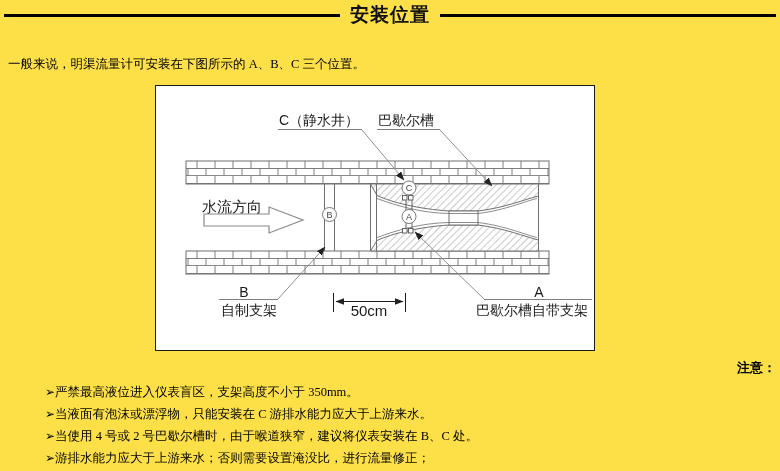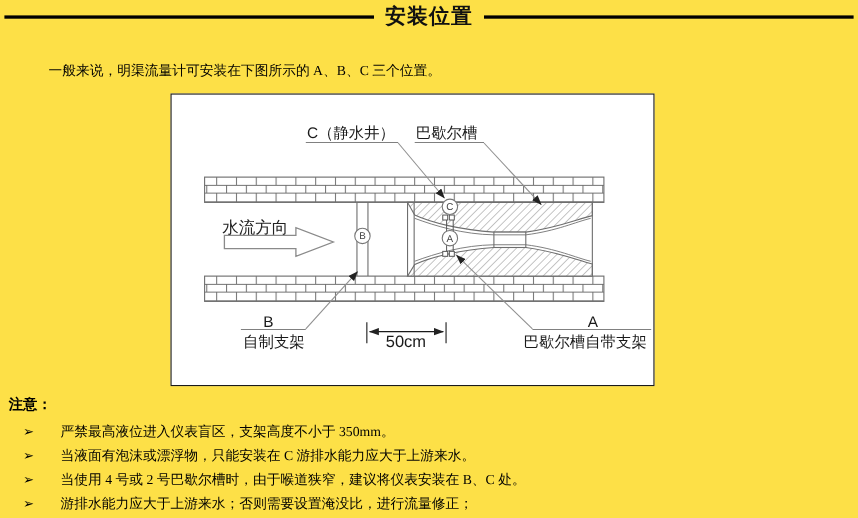--- a/index.html
+++ b/index.html
@@ -6,24 +6,24 @@
   .page {
     position:relative; width:780px; height:471px; background:#fde047;
     color:#111; font-family:"Liberation Sans", sans-serif; overflow:hidden;
   }
   .title-row { position:absolute; top:2px; left:0; right:0; height:26px; display:flex; align-items:center; }
   .title-rule { flex:1; height:3px; background:#000; }
   .title-rule.left { margin-left:4px; }
   .title-rule.right { margin-right:4px; }
   .page-title { margin:0 10px; font-size:19px; font-weight:bold; letter-spacing:1px; white-space:nowrap; }
   .intro { position:absolute; left:8px; top:56px; font-size:12.5px; line-height:16px;
-           font-family:"Liberation Serif", serif; color:#000;margin-left:36px; }
+           font-family:"Liberation Serif", serif; color:#000; }
   .diagram { position:absolute; left:155px; top:85px; width:438px; height:264px;
              border:1px solid #1a1a1a; background:#fff; }
-  .notes { position:absolute; left:8px; top:359px; right:4px; font-family:"Liberation Serif", serif; }
+  .notes { position:absolute; left:8px; top:359px; right:4px; font-family:"Liberation Serif", serif;text-align:right; }
   .notes-heading { margin:0 0 7px 0; font-size:13px; font-weight:bold; color:#000; }
   .note-list { list-style:none; margin:0; padding:0; }
   .note-item { display:flex; font-size:12.5px; line-height:16px; margin-bottom:6px; color:#000; }
   .bullet { flex:none; width:34px; padding-left:13px; font-family:"Liberation Sans", sans-serif; font-size:12px; }
   .diagram svg text { font-family:"Liberation Sans", sans-serif; }
 </style>
 </head>
 <body>
 
 <div class="page">

